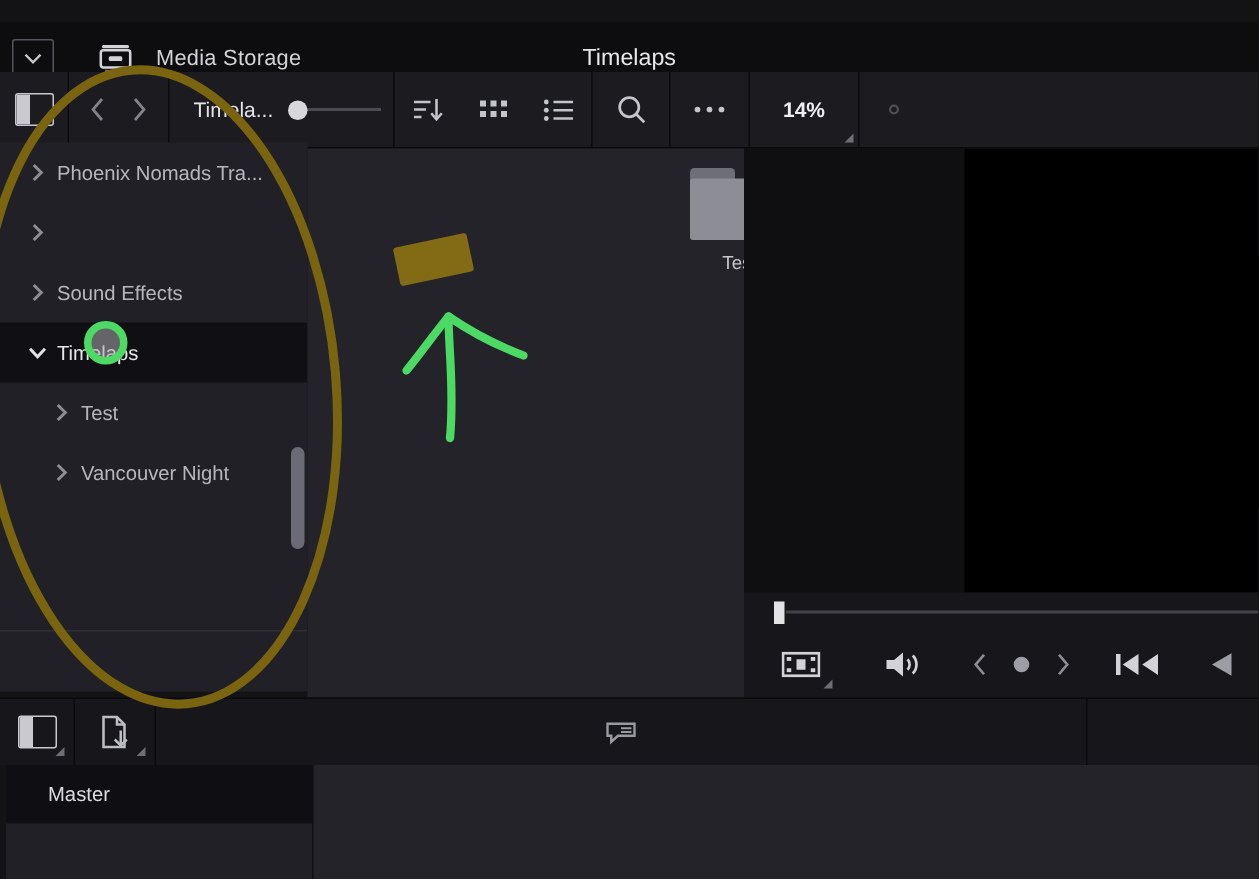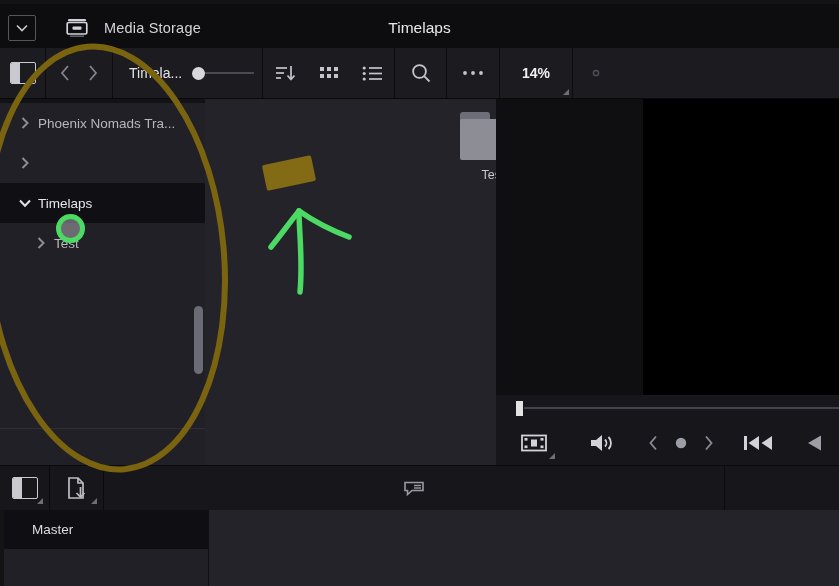--- a/index.html
+++ b/index.html
@@ -6,21 +6,21 @@
   html, body {
     width:839px; height:586px;
     background:#16161a;
     font-family:"Liberation Sans", sans-serif;
     overflow:hidden;
   }
   #app { position:relative; width:839px; height:586px; background:#131316; }
 
   
   .titlebar {
-    position:absolute; left:0; top:4px; width:839px; height:48px;
+    position:absolute; left:0; top:15px; width:839px; height:48px;
     background:#0d0d10;
     display:flex; align-items:center;
   }
   .tb-dropdown {
     margin-left:8px; width:28px; height:26px;
     border:1px solid #55555c; border-radius:2px;
     display:flex; align-items:center; justify-content:center;
   }
   .tb-dropdown svg { display:block; }
   .tb-storage-icon { margin-left:28px; width:26px; height:26px;
@@ -61,21 +61,21 @@
   .slider-knob { position:absolute; left:0; width:13px; height:13px; border-radius:50%;
     background:#d8d8dc; }
 
   .zoomcell { width:72px; display:flex; align-items:center; justify-content:center;
     color:#f0f0f2; font-size:14px; font-weight:bold; position:relative; }
   .corner-tri { position:absolute; right:3px; bottom:3px; width:0; height:0;
     border-left:6px solid transparent; border-bottom:6px solid #6e6e77; }
 
   
   .sidebar {
-    position:absolute; left:0; top:103px; width:205px; height:366px;
+    position:absolute; left:0; top:95px; width:205px; height:366px;
     background:#202026; overflow:hidden;text-align:right;
   }
   .tree-item {
     height:40px; display:flex; align-items:center;
     color:#b6b6bd; font-size:13.5px; position:relative;
   }
   .tree-item.selected { background:#101014; color:#e6e6ea; }
   .tree-item .twisty { width:26px; display:flex; align-items:center; justify-content:center;
     flex:0 0 auto; }
   .tree-item.depth0 .twisty { margin-left:12px; }
@@ -272,35 +272,51 @@
           </span>
           <span class="tree-label">Phoenix Nomads Tra...</span>
         </div>
         <div class="tree-item depth0">
           <span class="twisty">
             <svg width="10" height="14" viewBox="0 0 10 14">
               <polyline points="2.5,2 7.5,7 2.5,12" fill="none" stroke="#8d8d96" stroke-width="2"></polyline>
             </svg>
           </span>
         </div>
+        <div class="tree-item depth0">
+          <span class="twisty">
+            <svg width="10" height="14" viewBox="0 0 10 14">
+              <polyline points="2.5,2 7.5,7 2.5,12" fill="none" stroke="#8d8d96" stroke-width="2"></polyline>
+            </svg>
+          </span>
+          <span class="tree-label">Sound Effects</span>
+        </div>
         <div class="tree-item depth0 selected">
           <span class="twisty">
             <svg width="14" height="10" viewBox="0 0 14 10">
               <polyline points="2,2.5 7,7.8 12,2.5" fill="none" stroke="#e2e2e6" stroke-width="2"></polyline>
             </svg>
           </span>
           <span class="tree-label">Timelaps</span>
         </div>
         <div class="tree-item depth1">
           <span class="twisty">
             <svg width="10" height="14" viewBox="0 0 10 14">
               <polyline points="2.5,2 7.5,7 2.5,12" fill="none" stroke="#8d8d96" stroke-width="2"></polyline>
             </svg>
           </span>
           <span class="tree-label">Test</span>
+        </div>
+        <div class="tree-item depth1">
+          <span class="twisty">
+            <svg width="10" height="14" viewBox="0 0 10 14">
+              <polyline points="2.5,2 7.5,7 2.5,12" fill="none" stroke="#8d8d96" stroke-width="2"></polyline>
+            </svg>
+          </span>
+          <span class="tree-label">Vancouver Night</span>
         </div>
       </div>
     <div class="tree-bottom-line"></div>
     <div class="sb-scroll"></div>
   </div>
 
   <div class="browser">
     <div id="folders-host">
         <div class="folder" style="left: 238px; top: 13px;">
           <div class="folder-ico">

